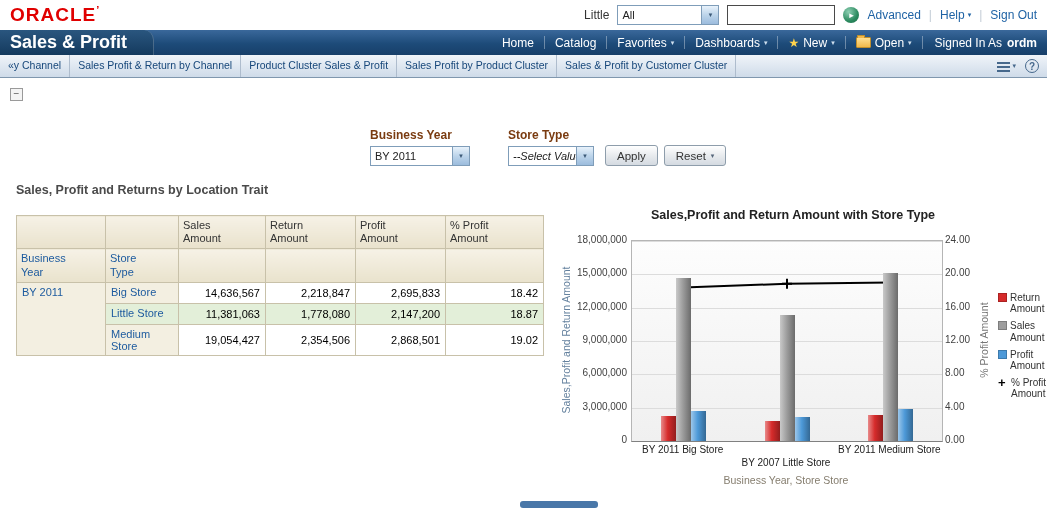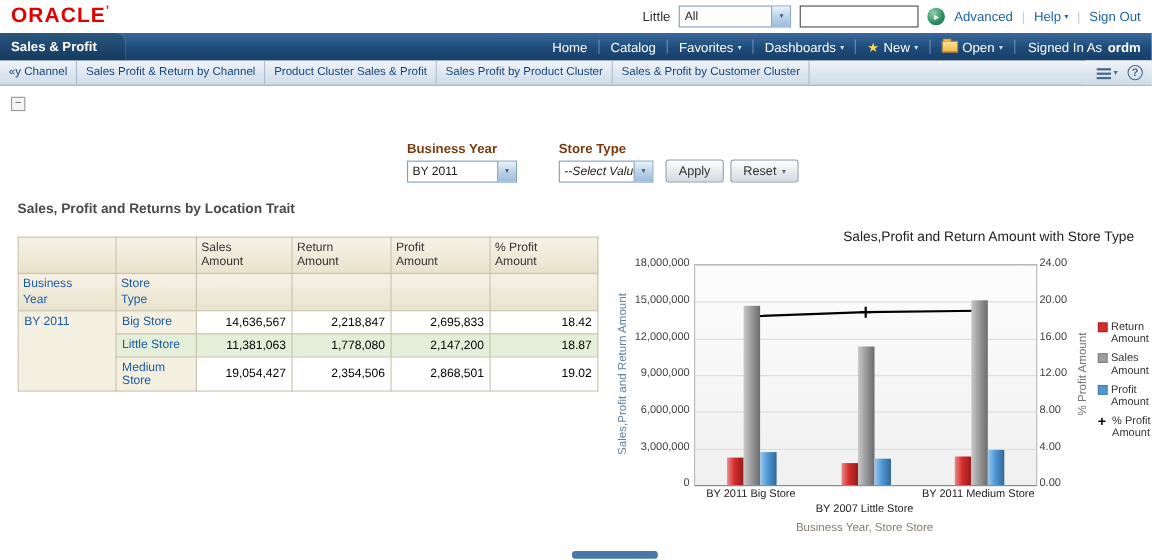--- a/index.html
+++ b/index.html
@@ -19,21 +19,21 @@
   .scope-select{width:102px;}
   .search-input{width:100px;height:16px;border:1px solid #4a4a4a;font-size:11px;padding:1px 3px;}
   .go-btn{width:16px;height:16px;border-radius:50%;background:radial-gradient(circle at 35% 30%,#8fd0b4,#2b8a5f 60%,#1a6b45);display:flex;align-items:center;justify-content:center;cursor:pointer;flex:none;}
   .go-arrow{color:#fff;font-size:9px;line-height:1;}
   .header-link{color:#1f63a5;cursor:pointer;display:inline-flex;align-items:center;gap:3px;white-space:nowrap;}
   .caret-dark{font-size:7px;color:#1f63a5;}
   .hsep{color:#c3ccd6;}
 
   
   .banner{position:absolute;top:30px;left:0;right:0;height:25px;background:linear-gradient(#3a689b,#1d4b79 55%,#173f69);border-bottom:1px solid #0f3050;}
-  .page-tab{position:absolute;left:0;top:0;height:25px;line-height:25px;padding:0 26px 0 10px;background:linear-gradient(#2a567f,#143a5e);color:#fff;font-weight:bold;font-size:12px;border-top-right-radius:10px;border-right:1px solid rgba(255,255,255,0.2);cursor:pointer;white-space:nowrap;}
+  .page-tab{position:absolute;left:0;top:0;height:25px;line-height:25px;padding:0 26px 0 10px;background:linear-gradient(#2a567f,#143a5e);color:#fff;font-weight:bold;font-size:18px;border-top-right-radius:10px;border-right:1px solid rgba(255,255,255,0.2);cursor:pointer;white-space:nowrap;}
   .banner-nav{position:absolute;right:4px;top:0;height:25px;display:flex;align-items:center;color:#fff;font-size:12px;}
   .bnav-item{padding:0 8px;display:inline-flex;align-items:center;gap:4px;cursor:pointer;white-space:nowrap;}
   .caret{font-size:7px;color:#cfe0ef;}
   .star-icon{color:#ffd34d;font-size:12px;line-height:1;}
   .folder-icon{width:13px;height:9px;background:linear-gradient(#ffe093,#f2b94a);border:1px solid #c08f2e;border-radius:1px;position:relative;display:inline-block;}
   .folder-icon::before{content:"";position:absolute;top:-3px;left:0;width:6px;height:2px;background:#f2b94a;border:1px solid #c08f2e;border-bottom:none;border-radius:1px 1px 0 0;}
   .bdiv{width:1px;height:13px;background:rgba(255,255,255,0.35);margin:0 2px;}
   .signed{padding:0 6px 0 10px;white-space:nowrap;}
   .signed .user{font-weight:bold;margin-left:5px;}
 
@@ -77,21 +77,21 @@
   .pivot th.measure span,.pivot th.dimh span{display:block;max-width:50px;line-height:1.2;}
   .pivot th.dimh{height:22px;color:#1c5a9e;}
   .pivot td{padding:3px 5px;height:14px;}
   .pivot td.dim{background:#f3efe1;vertical-align:top;}
   .pivot td.val{background:#fff;text-align:right;color:#000;}
   .pivot td.hlc{background:#e3efd9;}
   .cell-link{color:#1c5a9e;cursor:pointer;}
 
   
   .chart-panel{position:absolute;left:555px;top:130px;width:492px;height:295px;}
-  .chart-title{position:absolute;left:0;right:16px;top:0;text-align:right;font-weight:normal;font-size:12.5px;color:#222;}
+  .chart-title{position:absolute;left:0;right:16px;top:0;text-align:center;font-weight:bold;font-size:12.5px;color:#222;}
   .plot{position:absolute;left:76px;top:32px;width:310px;height:200px;border:1px solid #b5b5b5;border-bottom-color:#808080;background:linear-gradient(#fdfdfd,#f0f0f0);box-sizing:content-box;}
   .gridline{position:absolute;left:0;right:0;height:1px;background:#dcdcdc;}
   .bar{position:absolute;bottom:0;width:15px;}
   .line-layer{position:absolute;left:0;top:0;overflow:visible;pointer-events:none;}
   #left-ticks{position:absolute;left:0;top:0;width:72px;height:100%;}
   .tick-l{position:absolute;right:0;font-size:10px;color:#3f3f3f;white-space:nowrap;}
   #right-ticks{position:absolute;left:390px;top:0;width:36px;height:100%;}
   .tick-r{position:absolute;left:0;font-size:10px;color:#3f3f3f;white-space:nowrap;}
   .axis-title{position:absolute;width:200px;height:14px;text-align:center;font-size:10.5px;transform:rotate(-90deg);}
   .axis-title.left{left:-88px;top:125px;color:#64819e;}

